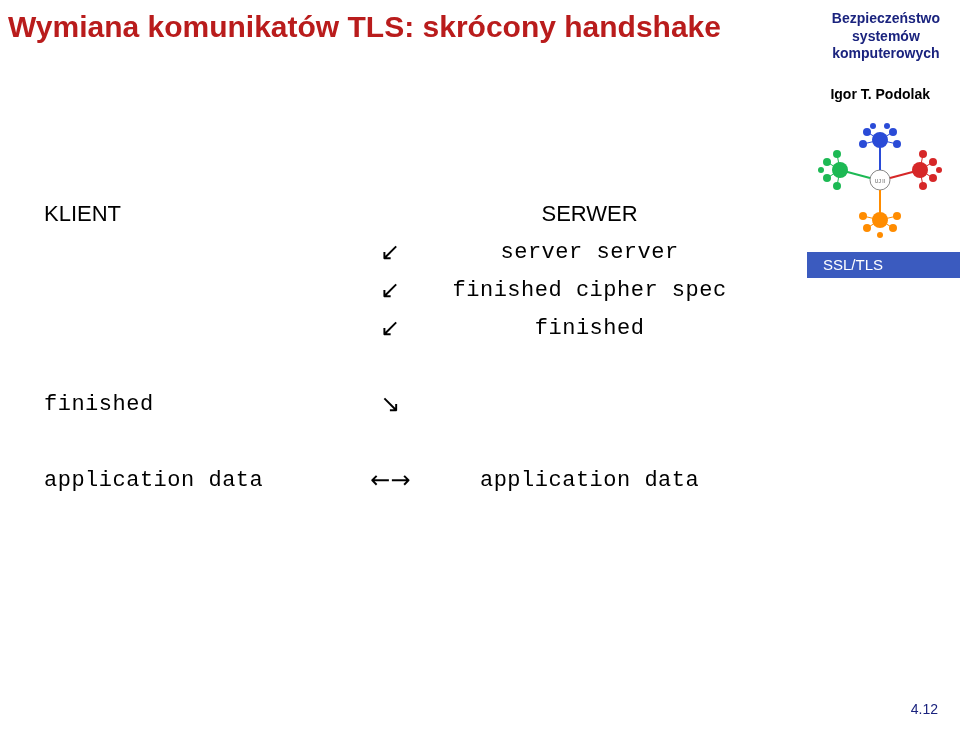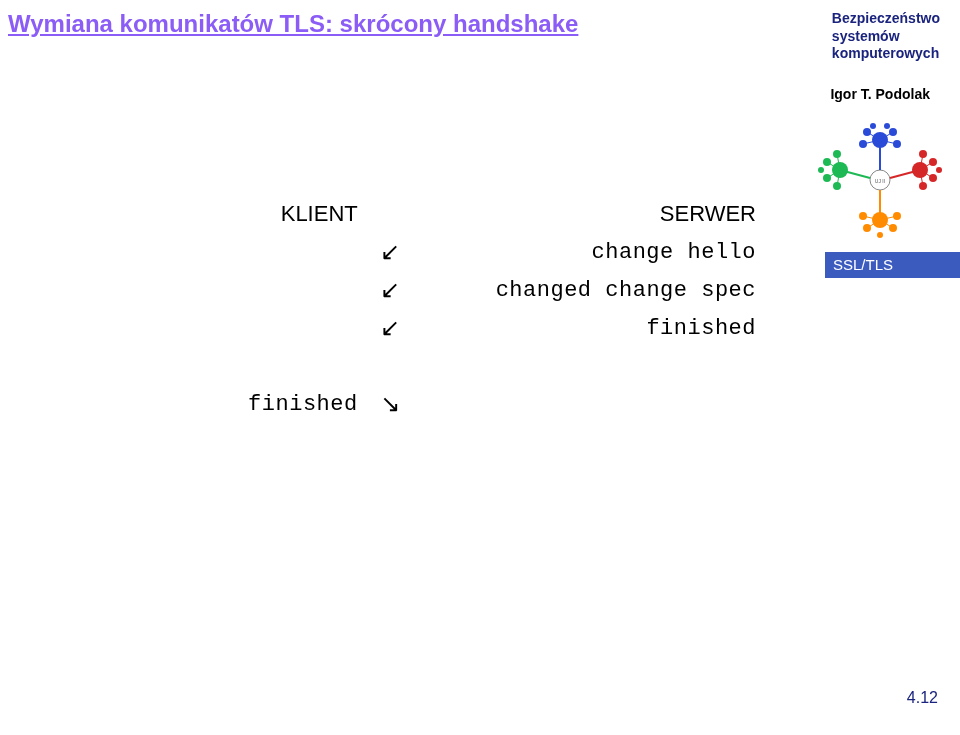--- a/index.html
+++ b/index.html
@@ -14,29 +14,29 @@
   .slide {
     position: relative;
     width: 960px;
     height: 735px;
     box-sizing: border-box;
   }
   .title {
     position: absolute;
     top: 10px;
     left: 8px;
-    font-size: 24px;
+    font-size: 30px;
     font-weight: 700;
-    color: #8b5cf6;
-    text-decoration: underline;
+    color: #b91c1c;
   }
   .header-right {
     position: absolute;
     top: 10px;
     right: 20px;
+    text-align: center;
     font-size: 14px;
     font-weight: 700;
     color: #1a237e;
     line-height: 1.25;
   }
   .author {
     position: absolute;
     top: 86px;
     right: 30px;
     font-size: 14px;
@@ -47,72 +47,72 @@
     position: absolute;
     top: 120px;
     right: 15px;
     width: 130px;
     height: 120px;
   }
   .sidebar-tag {
     position: absolute;
     top: 252px;
     right: 0;
-    width: 135px;
+    width: 153px;
     height: 26px;
     background: #3b5bbf;
     color: #ffffff;
     font-size: 15px;
     line-height: 26px;
-    padding-left: 8px;
+    padding-left: 16px;
     box-sizing: border-box;
     font-weight: 400;
   }
   .content {
     position: absolute;
     top: 195px;
     left: 40px;
     width: 720px;
   }
   table.handshake {
     border-collapse: collapse;
     font-size: 22px;
   }
   table.handshake td {
     padding: 2px 4px;
     vertical-align: middle;
     height: 34px;
   }
   td.col-left {
     width: 320px;
-    text-align: right;
+    text-align: left;
   }
   td.col-arrow {
     width: 50px;
     text-align: center;
     font-size: 24px;
     font-family: "DejaVu Sans", Arial, sans-serif;
   }
   td.col-right {
     width: 340px;
-    text-align: right;
+    text-align: center;
   }
   .mono {
     font-family: "Courier New", Courier, monospace;
     letter-spacing: 0.5px;
   }
   .sans {
     font-family: "Helvetica Neue", Helvetica, Arial, sans-serif;
   }
   .spacer-row td { height: 18px; }
   .pagenum {
     position: absolute;
-    bottom: 28px;
+    bottom: 18px;
     right: 22px;
-    font-size: 16px;
+    font-size: 14px;
     color: #1a237e;
     font-weight: 400;
   }
 </style>
 </head>
 <body>
 
 <div class="slide">
 
   <div class="title">Wymiana komunikatów TLS: skrócony handshake</div>
@@ -194,26 +194,26 @@
     <table class="handshake">
       <tbody>
           <tr>
         <td class="col-left sans">KLIENT</td>
         <td class="col-arrow"></td>
         <td class="col-right sans">SERWER</td>
       </tr>
       <tr>
         <td class="col-left"></td>
         <td class="col-arrow">↙</td>
-        <td class="col-right mono">change hello</td>
+        <td class="col-right mono">server server</td>
       </tr>
       <tr>
         <td class="col-left"></td>
         <td class="col-arrow">↙</td>
-        <td class="col-right mono">changed change spec</td>
+        <td class="col-right mono">finished cipher spec</td>
       </tr>
       <tr>
         <td class="col-left"></td>
         <td class="col-arrow">↙</td>
         <td class="col-right mono">finished</td>
       </tr>
       <tr class="spacer-row">
             <td></td>
             <td></td>
             <td></td>
@@ -221,18 +221,23 @@
       <tr>
         <td class="col-left mono">finished</td>
         <td class="col-arrow">↘</td>
         <td class="col-right"></td>
       </tr>
       <tr class="spacer-row">
             <td></td>
             <td></td>
             <td></td>
           </tr>
+      <tr>
+        <td class="col-left mono">application data</td>
+        <td class="col-arrow">←→</td>
+        <td class="col-right mono">application data</td>
+      </tr>
     </tbody>
       </table>
   </div>
 
   <div class="pagenum">4.12</div>
 </div>
 
 </body></html>

